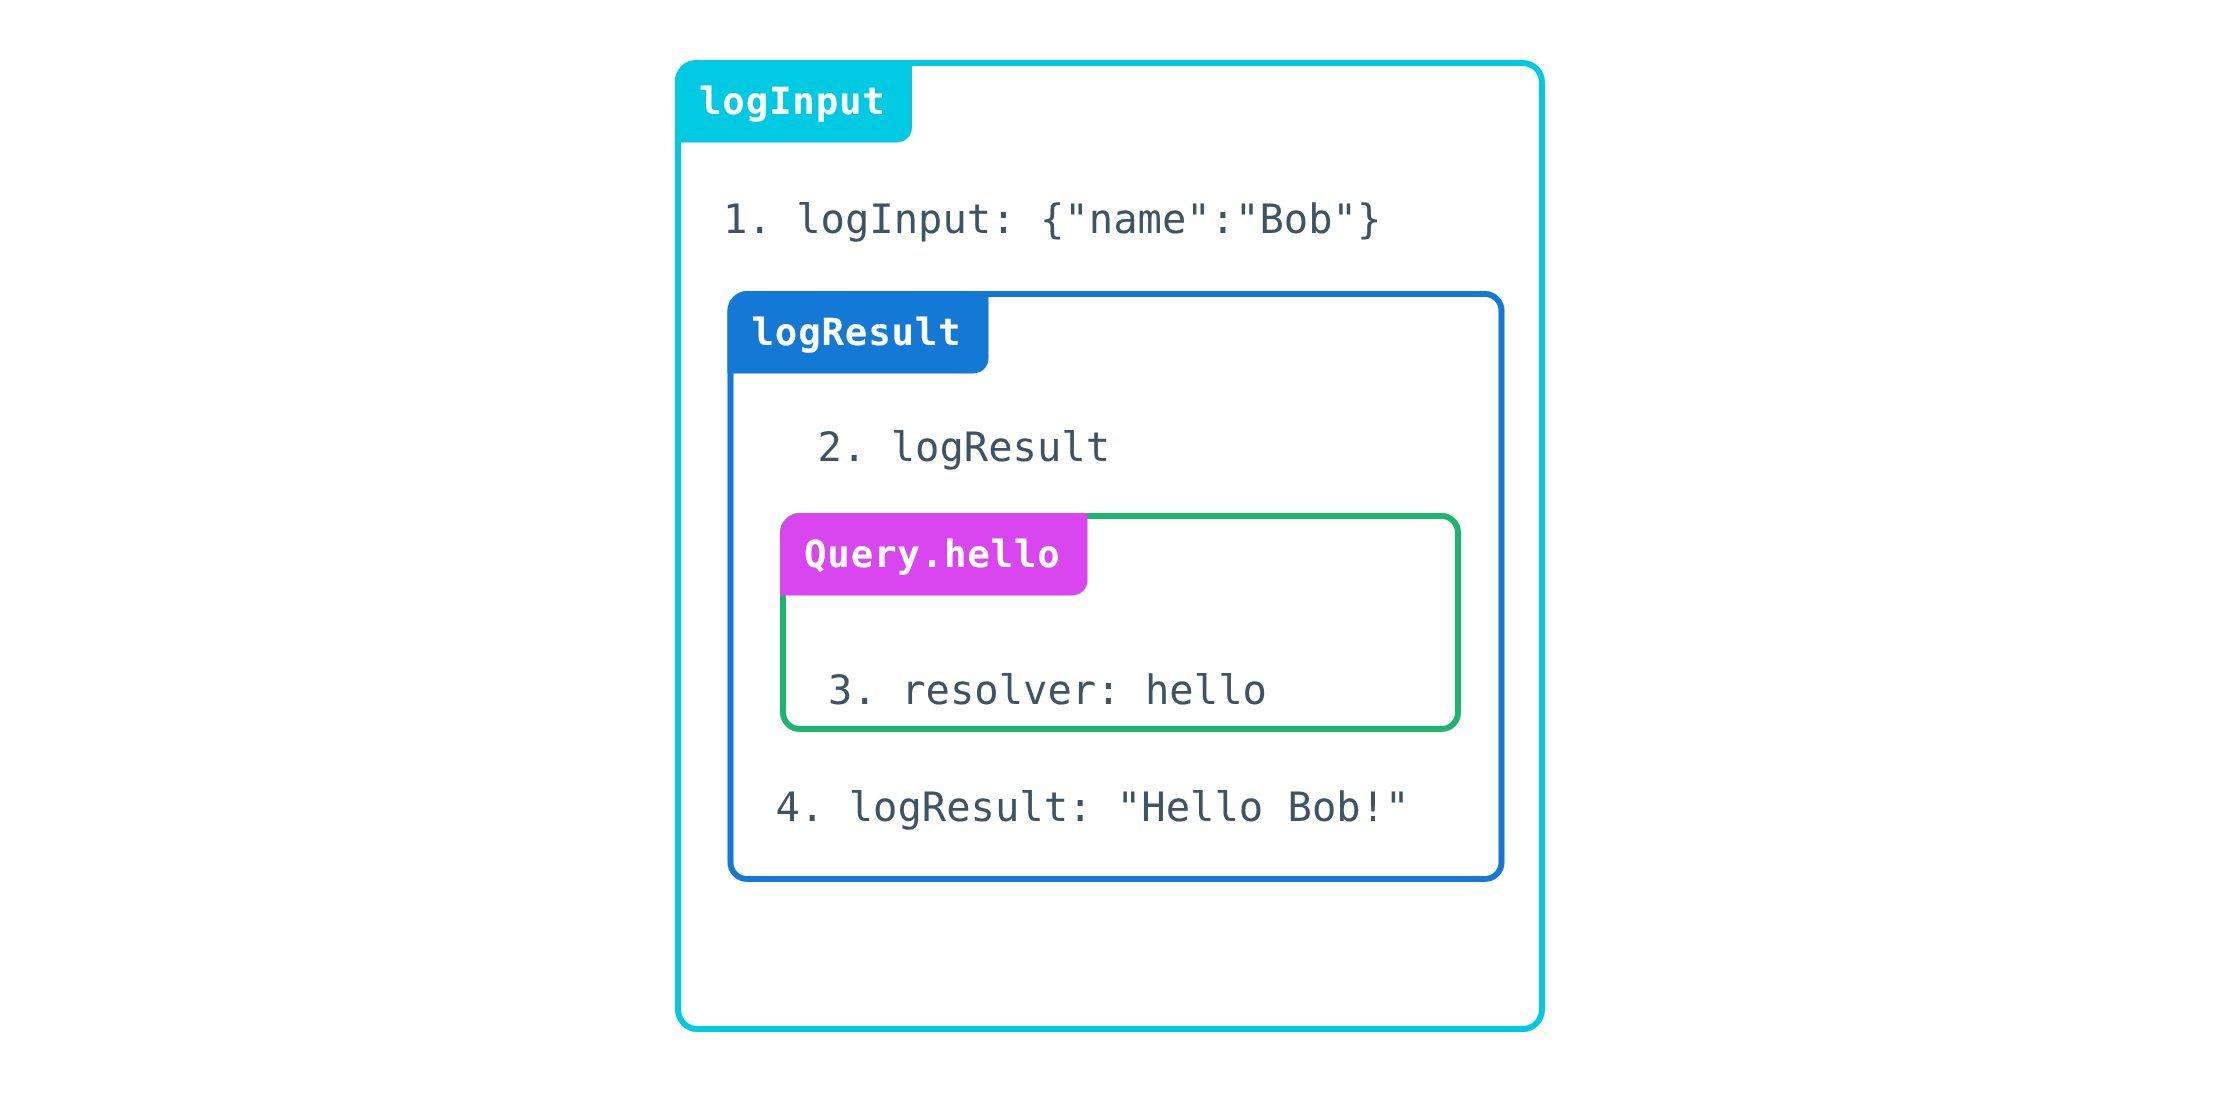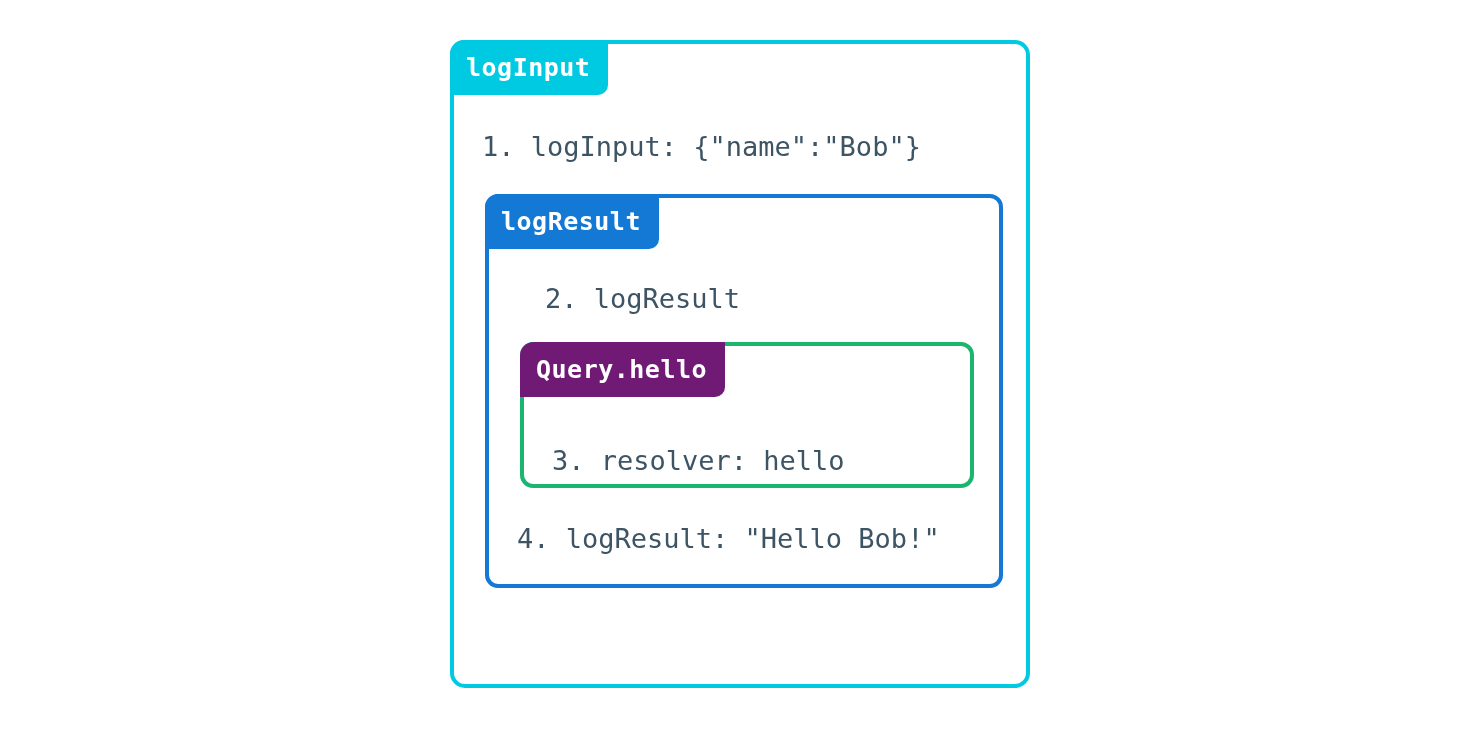--- a/index.html
+++ b/index.html
@@ -67,21 +67,21 @@
     font-family: "DejaVu Sans Mono", "Liberation Mono", monospace;
     font-size: 25px;
     font-weight: bold;
     letter-spacing: 0.5px;
     border-radius: 14px 0 10px 0;
     white-space: nowrap;
     z-index: 3;
   }
   .tab-cyan  { background: #00c9e2; }
   .tab-blue  { background: #1379d5; }
-  .tab-green { background: #701a75; }
+  .tab-green { background: #d946ef; }
 
   
   .trace-line {
     position: absolute;
     color: #3c5464;
     font-family: "DejaVu Sans Mono", "Liberation Mono", monospace;
     font-size: 27px;
     line-height: 30px;
     white-space: pre;
   }

